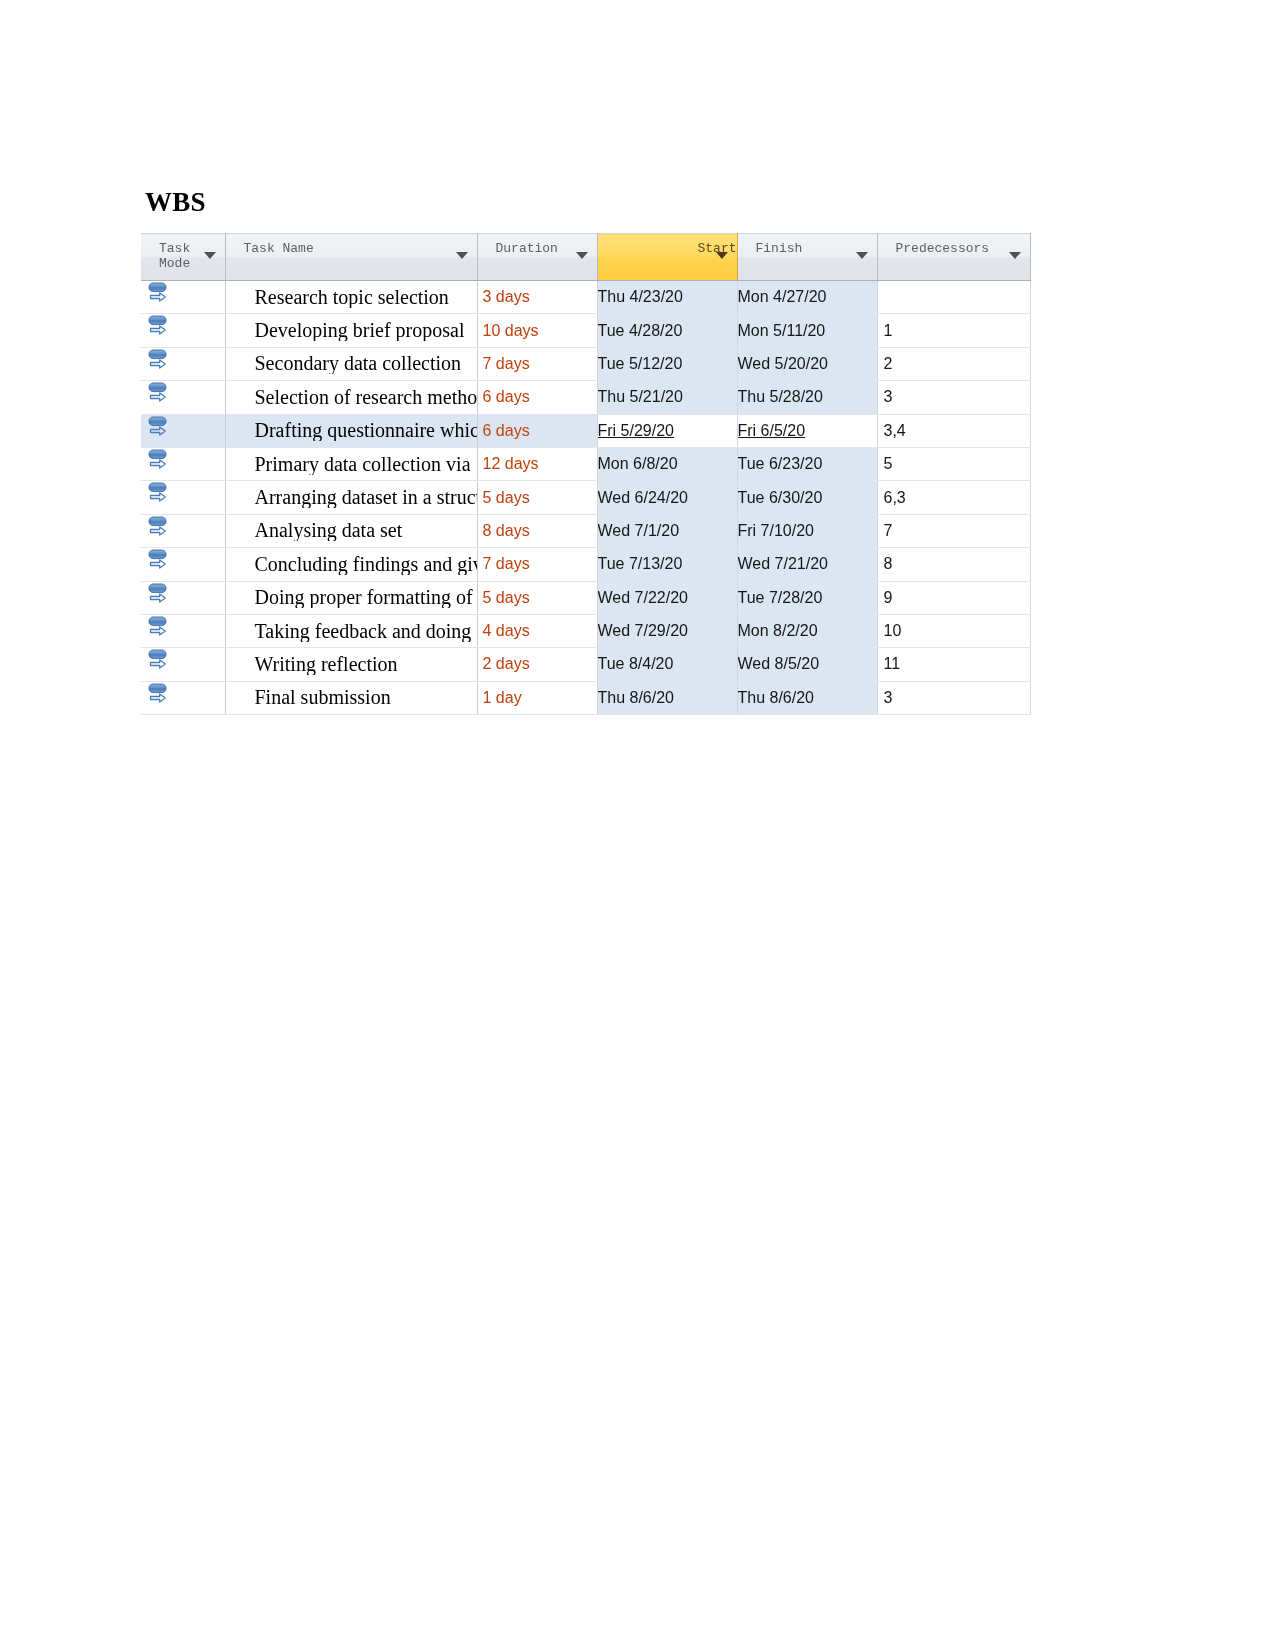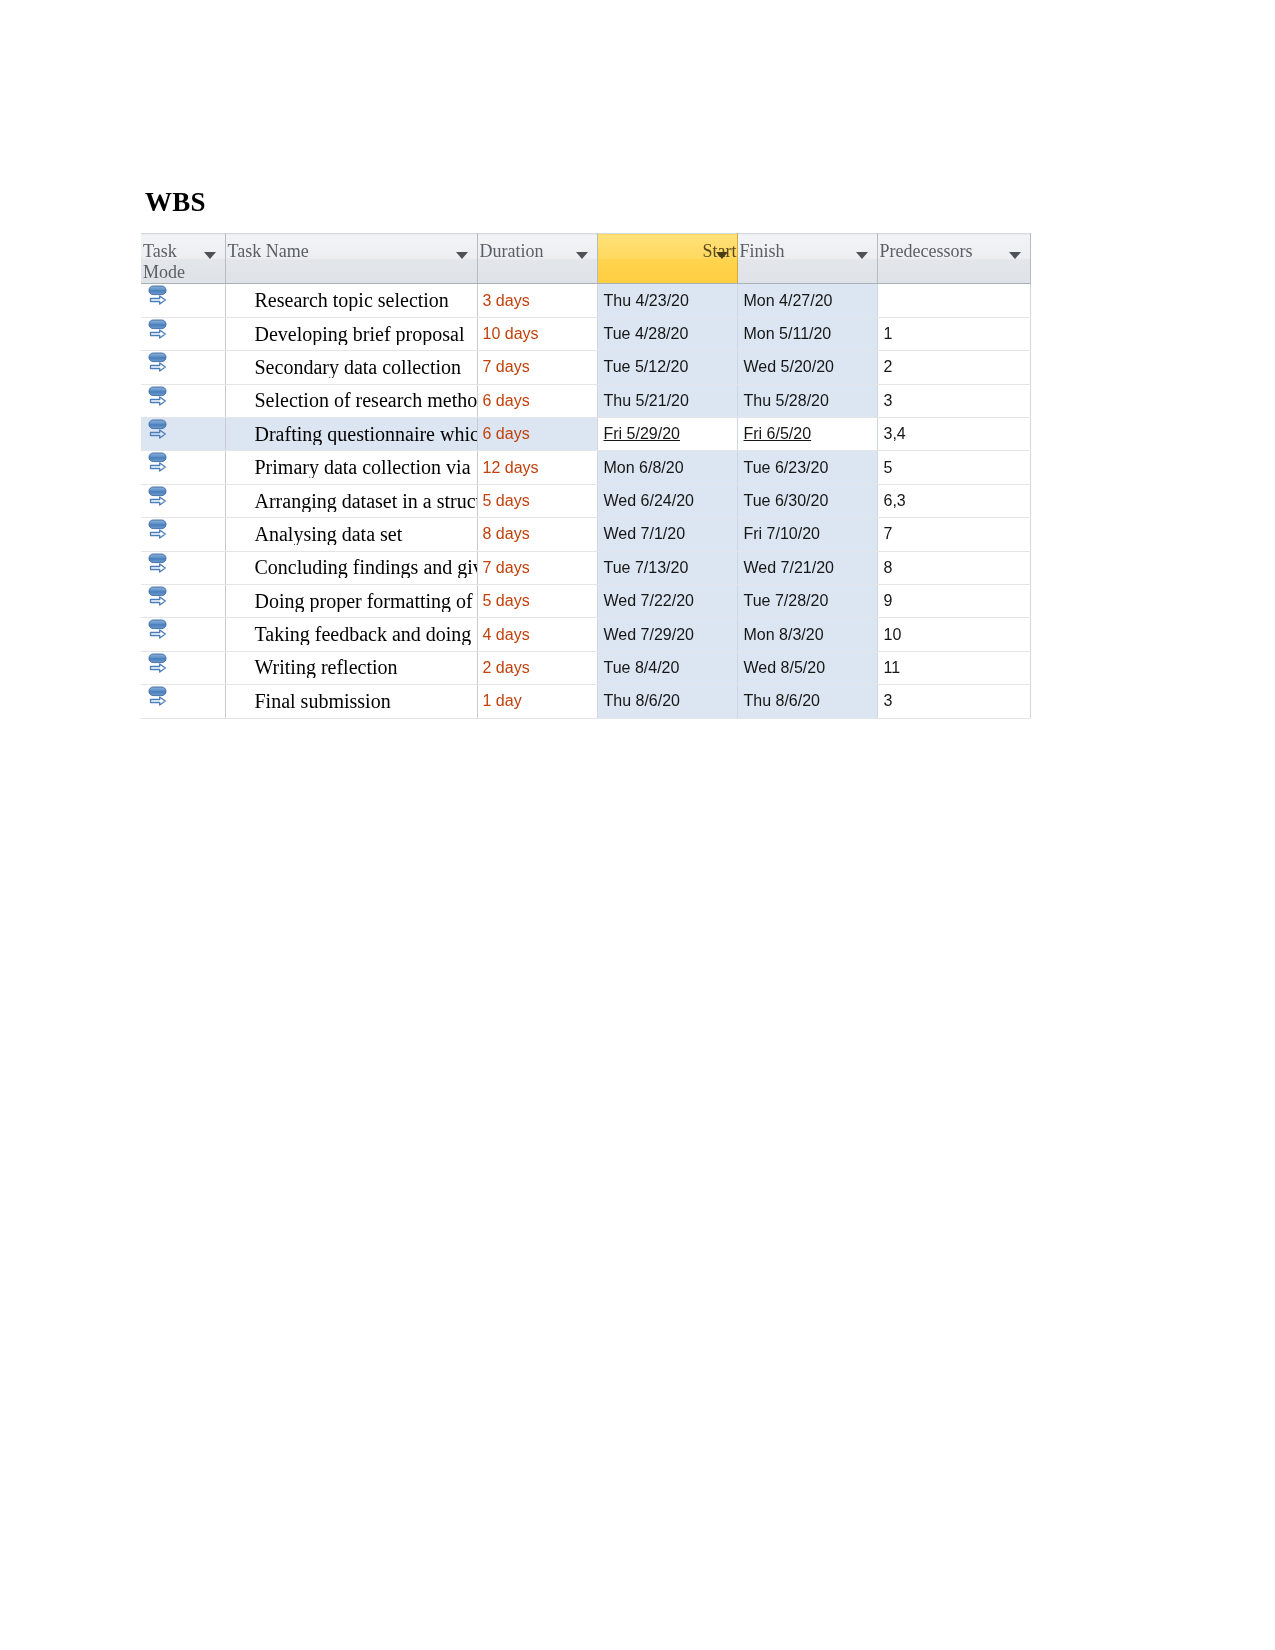--- a/index.html
+++ b/index.html
@@ -73,23 +73,23 @@
   thead th.start-col {
     background: linear-gradient(to bottom, #ffe07a 0%, #ffd95f 48%, #ffd34d 52%, #ffce42 100%);
     border-right: 1px solid #d8a93a;
     border-left: 1px solid #d8a93a;
     text-align: right;
   }
   thead th:last-child { border-right: 1px solid #b6bcc4; }
 
   .hdr-label {
     display: block;
-    padding: 7px 0 0 2px;
-    font-family: Liberation Serif, serif;
-    font-size: 18px;
+    padding: 7px 0 0 18px;
+    font-family: Liberation Mono, monospace;
+    font-size: 13px;
     color: #5a5f66;
     line-height: 1.18;
     white-space: pre-line;
   }
   .start-col .hdr-label { color: #5a4a1e; }
 
   .hdr-arrow {
     position: absolute;
     right: 9px;
     top: 18px;
@@ -138,21 +138,20 @@
     font-family: "Liberation Sans", sans-serif;
     font-size: 16px;
     color: #c2410c;
     padding-left: 5px;
     border-right: 1px solid #d3d6da;
   }
   td.date-cell {
     font-family: "Liberation Sans", sans-serif;
     font-size: 16px;
     color: #161616;
-    padding-left: 6px;
     background: #dce6f2;
     border-right: 1px solid #cdd8e6;
   }
   td.pred-cell {
     font-family: "Liberation Sans", sans-serif;
     font-size: 16px;
     color: #161616;
     padding-left: 6px;
     border-right: 1px solid #d3d6da;
   }
@@ -438,21 +437,21 @@
                   </linearGradient>
                 </defs>
                 <rect x="2" y="8" rx="4.2" ry="4.2" width="17" height="8.6" fill="url(#pillg)" stroke="#3a68a0" stroke-width="0.9"></rect>
                 <path d="M3.5 20.5 h9.2 v-2.6 l5.6 4.1 l-5.6 4.1 v-2.6 h-9.2 z" fill="none" stroke="#4a7ebb" stroke-width="1.3" stroke-linejoin="round"></path>
               </svg></span></td>
           <td class="name-cell">
             <span class="name-inner">Taking feedback and doing</span>
           </td>
           <td class="dur-cell">4 days</td>
           <td class="date-cell">Wed 7/29/20</td>
-          <td class="date-cell">Mon 8/3/20</td>
+          <td class="date-cell">Mon 8/2/20</td>
           <td class="pred-cell">10</td>
         </tr>
         <tr>
           <td class="mode-cell"><span><svg class="mode-icon" viewBox="0 0 26 30" xmlns="http://www.w3.org/2000/svg">
                 <defs>
                   <linearGradient id="pillg" x1="0" y1="0" x2="0" y2="1">
                     <stop offset="0" stop-color="#8fb4dd"></stop>
                     <stop offset="0.45" stop-color="#5c8fc6"></stop>
                     <stop offset="0.55" stop-color="#4a7ebb"></stop>
                     <stop offset="1" stop-color="#6d9ccd"></stop>

